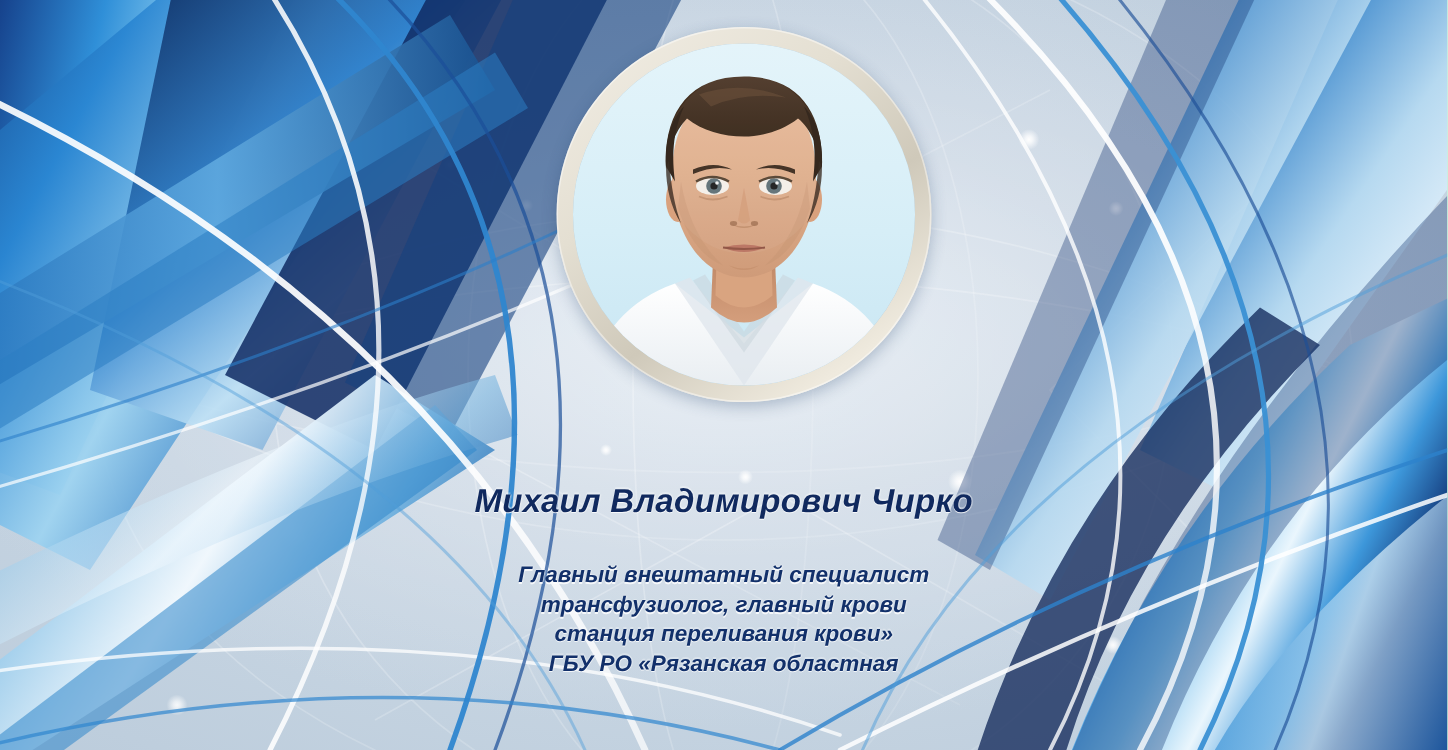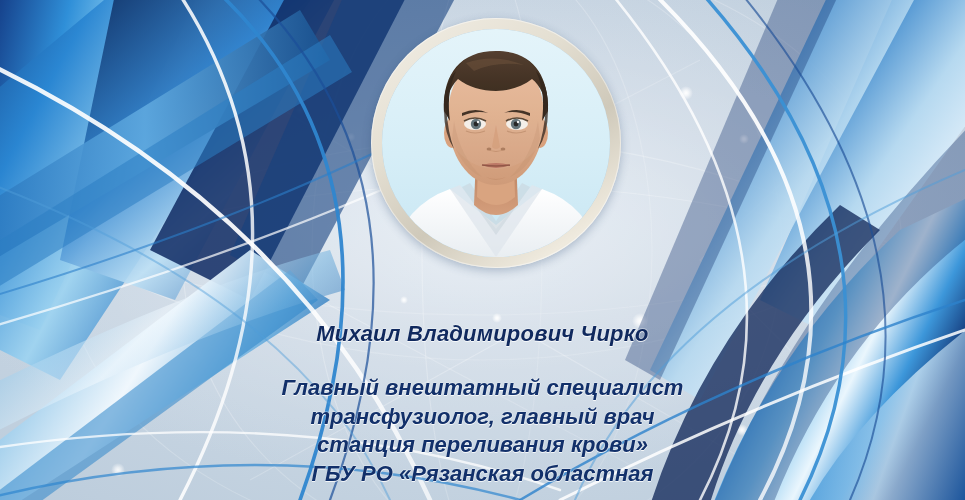--- a/index.html
+++ b/index.html
@@ -86,21 +86,21 @@
     color: #10295e;
     text-shadow:
        0px 1px 0px rgba(255,255,255,0.80),
        0px -1px 0px rgba(255,255,255,0.35),
        1px 0px 0px rgba(255,255,255,0.30);
     line-height: 1.1;
     margin: 0 0 28px 0;
   }
   .person-title {
     margin: 16px;
-    font-size: 22px;
+    font-size: 15px;
     font-weight: bold;
     font-style: italic;
     color: #12306a;
     line-height: 1.30;
     text-shadow:
        0px 1px 0px rgba(255,255,255,0.80),
        0px -1px 0px rgba(255,255,255,0.30),
        1px 0px 0px rgba(255,255,255,0.28);
   }
   .person-title .ln { display: block; white-space: nowrap; }
@@ -358,19 +358,19 @@
 
         <ellipse cx="114" cy="80" rx="54" ry="60" fill="#ffffff" opacity="0.05"></ellipse>
       </svg>
     </div>
   </div>
 
   <div class="text-block">
     <div class="person-name">Михаил Владимирович Чирко</div>
     <div class="person-title">
       <span class="ln">Главный внештатный специалист</span>
-      <span class="ln">трансфузиолог, главный врач</span>
+      <span class="ln">трансфузиолог, главный крови</span>
       <span class="ln">станция переливания крови»</span>
       <span class="ln">ГБУ РО «Рязанская областная</span>
     </div>
   </div>
 
 </div>
 
 </body></html>

